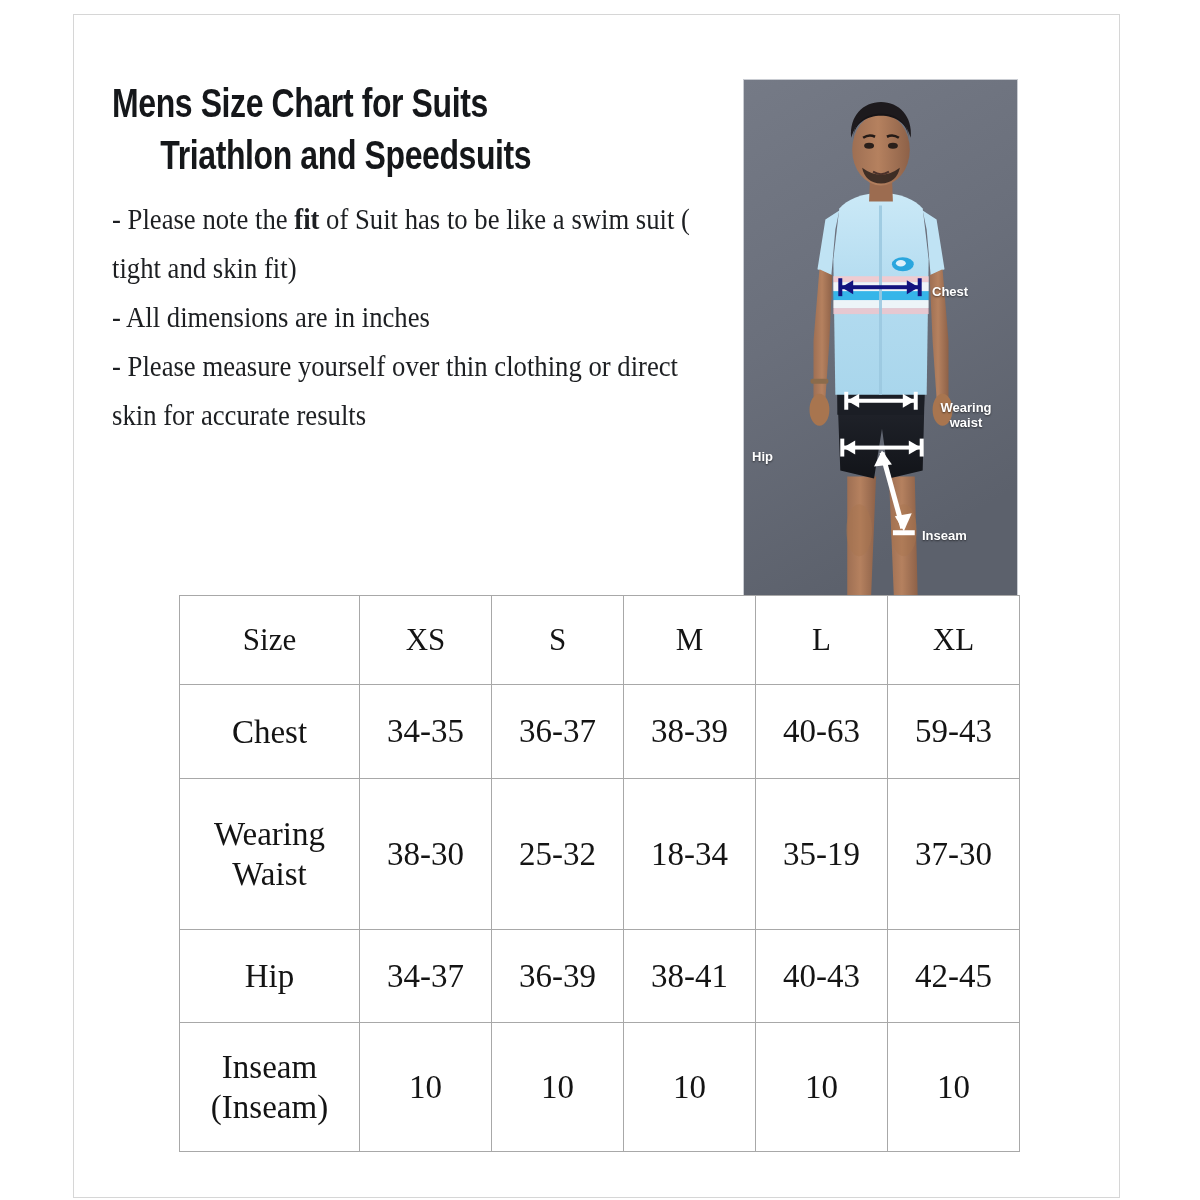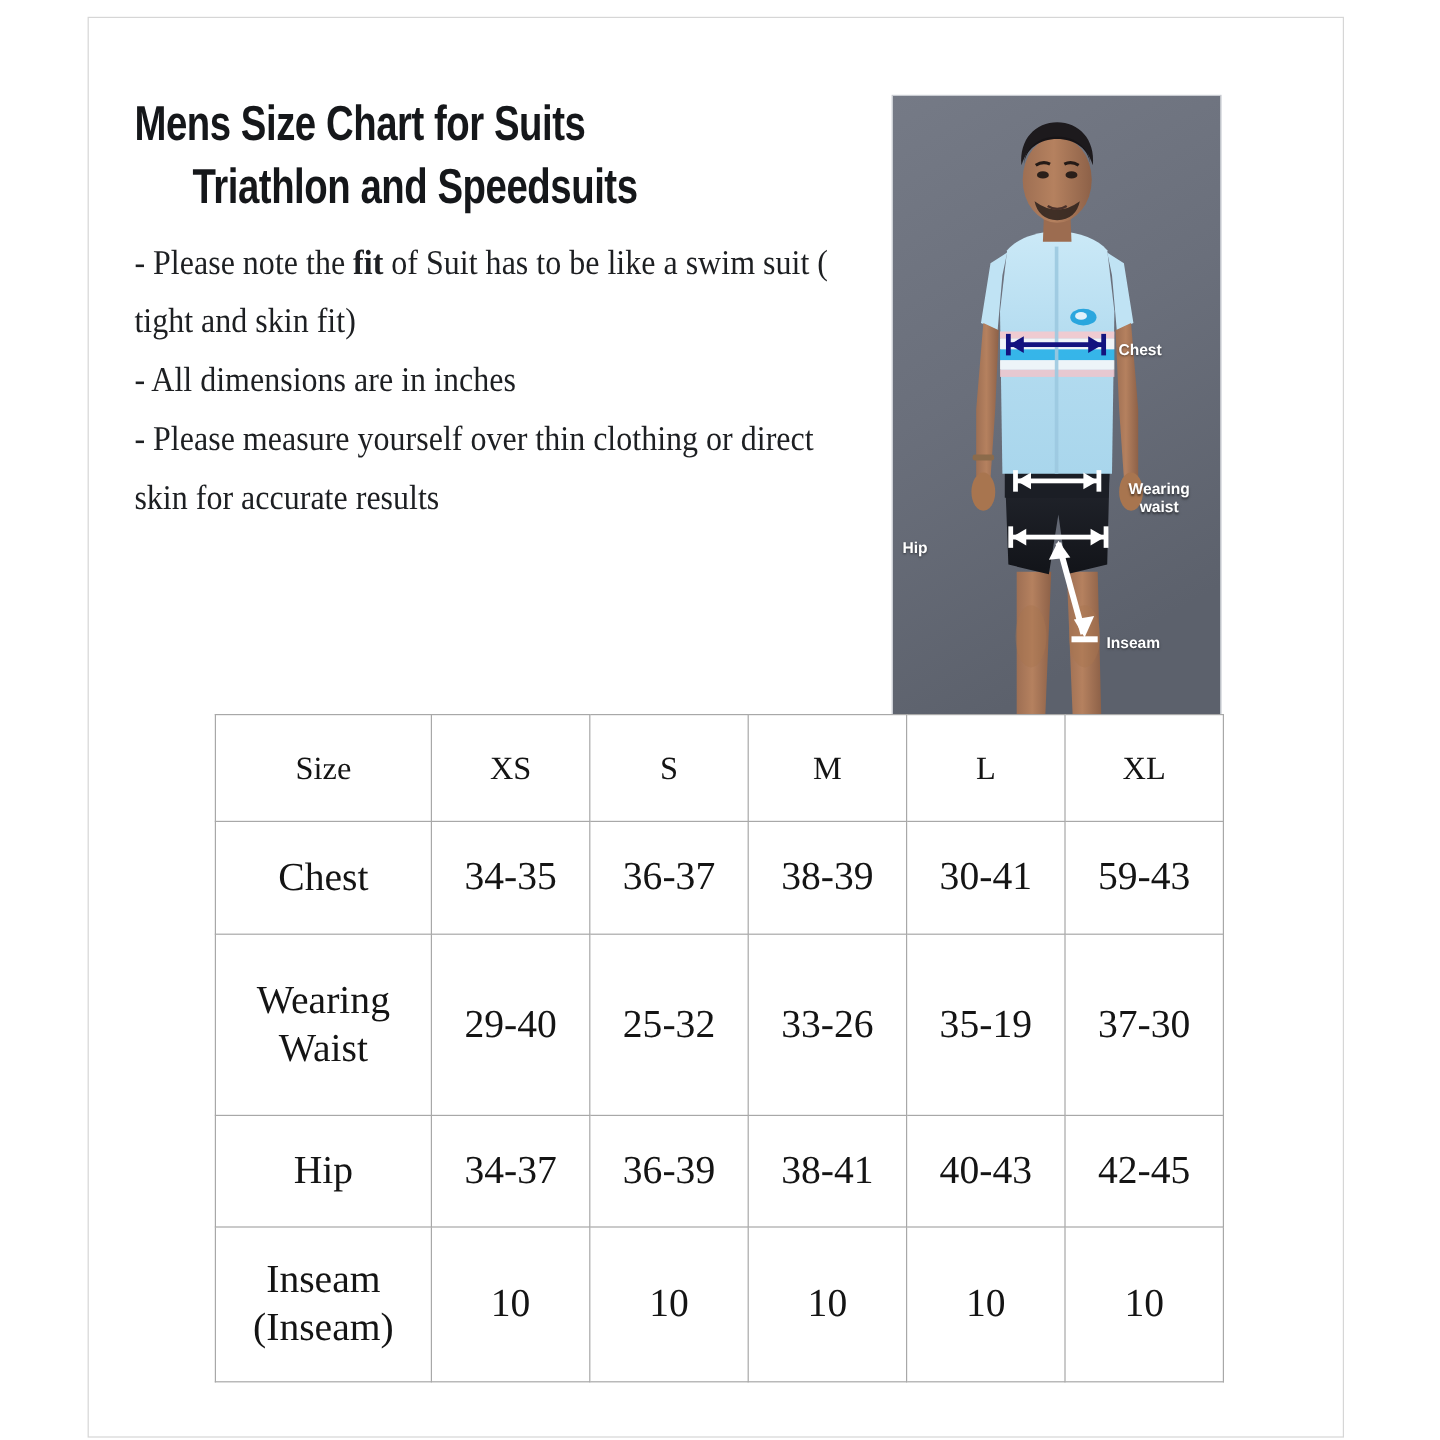--- a/index.html
+++ b/index.html
@@ -95,21 +95,21 @@
   th,td{
     text-align:center;
     vertical-align:middle;
     font-family:"Liberation Serif", serif;
     color:#141414;
     padding:0;
   }
   col.c0{width:180px;}
   col.cx{width:132px;}
 
-  tr.head td{height:88px;font-size:27px;}
+  tr.head td{height:88px;font-size:31px;}
   tr.r1 td{height:93px;font-size:33px;}
   tr.r2 td{height:150px;font-size:33px;}
   tr.r3 td{height:92px;font-size:33px;}
   tr.r4 td{height:128px;font-size:33px;}
 
   td.lbl{font-size:32px;line-height:40px;}
   td.lbl .sub{display:block;}
   .val{letter-spacing:0px;}
 </style>
 </head>
@@ -258,32 +258,32 @@
           <td>M</td>
           <td>L</td>
           <td>XL</td>
         </tr>
 
         <tr class="r1">
           <td class="lbl">Chest</td>
           <td class="val">34-35</td>
           <td class="val">36-37</td>
           <td class="val">38-39</td>
-          <td class="val">30-41</td>
+          <td class="val">40-63</td>
           <td class="val">59-43</td>
         </tr>
 
         <tr class="r2">
           <td class="lbl">
             <span class="sub">Wearing</span>
             <span class="sub">Waist</span>
           </td>
-          <td class="val">29-40</td>
+          <td class="val">38-30</td>
           <td class="val">25-32</td>
-          <td class="val">33-26</td>
+          <td class="val">18-34</td>
           <td class="val">35-19</td>
           <td class="val">37-30</td>
         </tr>
 
         <tr class="r3">
           <td class="lbl">Hip</td>
           <td class="val">34-37</td>
           <td class="val">36-39</td>
           <td class="val">38-41</td>
           <td class="val">40-43</td>

